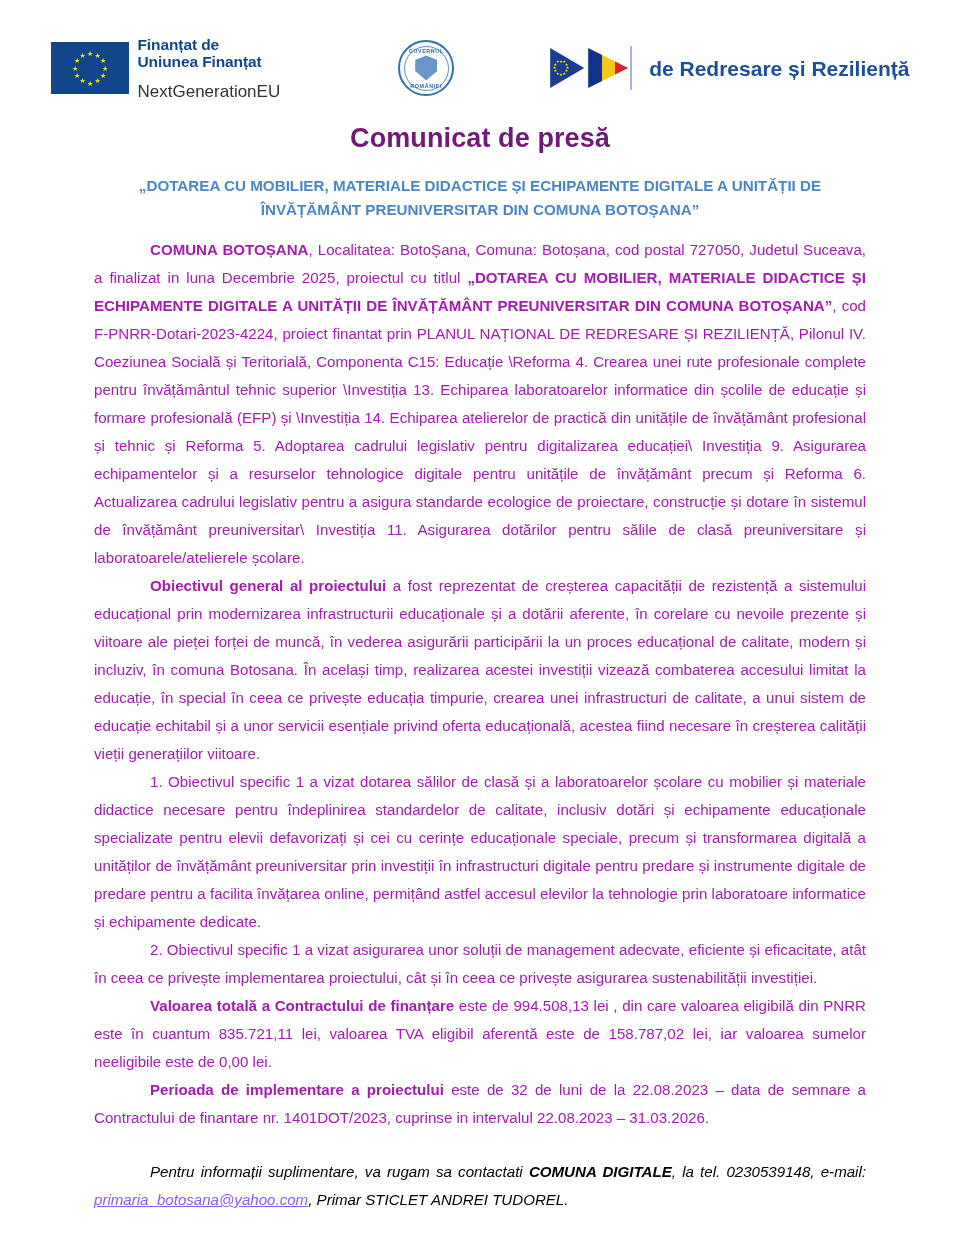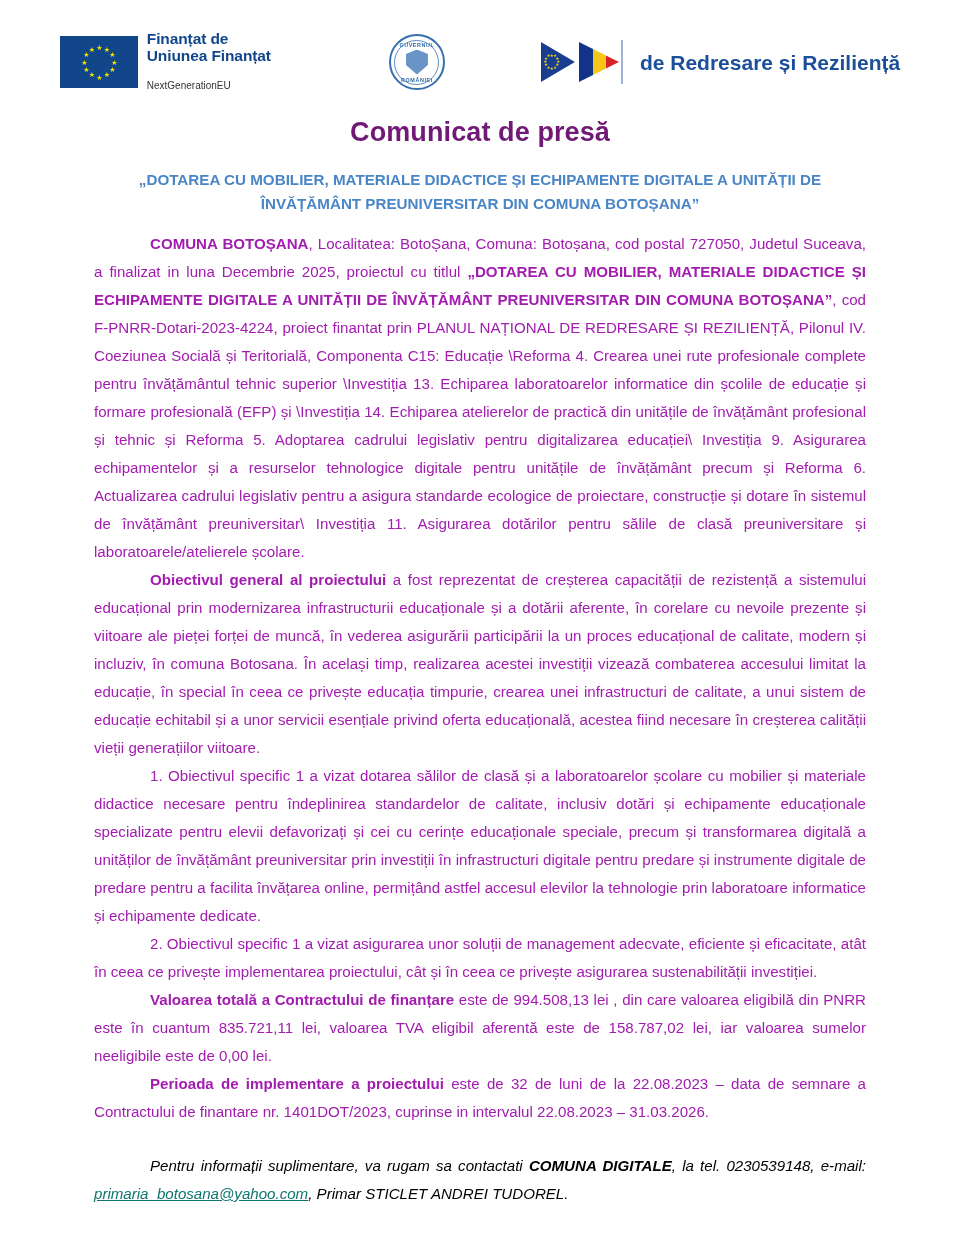--- a/index.html
+++ b/index.html
@@ -14,21 +14,21 @@
     font-family: "Liberation Sans", sans-serif;
     color: #000000;
     overflow: hidden;
   }
 
   .page {
     width: 960px;
     height: 1243px;
     position: relative;
     background: #fff;
-    padding: 6px;
+    padding: 12px;
   }
 
   
   .logo-strip {
     display: flex;
     align-items: center;
     justify-content: center;
     gap: 0;
     padding-top: 34px;
     height: 78px;
@@ -59,21 +59,21 @@
   .eu-text-1 {
     color: #12468b;
     font-weight: bold;
     font-size: 15.5px;
     line-height: 17px;
     letter-spacing: -0.1px;
     white-space: nowrap;
   }
   .eu-text-2 {
     color: #333333;
-    font-size: 10px;
+    font-size: 17px;
     line-height: 16px;
     margin-top: 14px;
     white-space: nowrap;
   }
 
   .gov-seal {
     width: 56px;
     height: 56px;
     border-radius: 50%;
     background: #ffffff;
@@ -195,21 +195,21 @@
   .contact {
     margin: 0;
     padding-top: 26px;
     font-style: italic;
     text-align: justify;
     font-size: 15.1px;
     line-height: 28px;
     text-indent: 56px;
   }
   a.mail {
-    color: #0f766e;
+    color: #8b5cf6;
     text-decoration: underline;
     font-style: italic;
   }
 </style>
 </head>
 <body>
 
 <div class="page">
 
   <div class="logo-strip">

